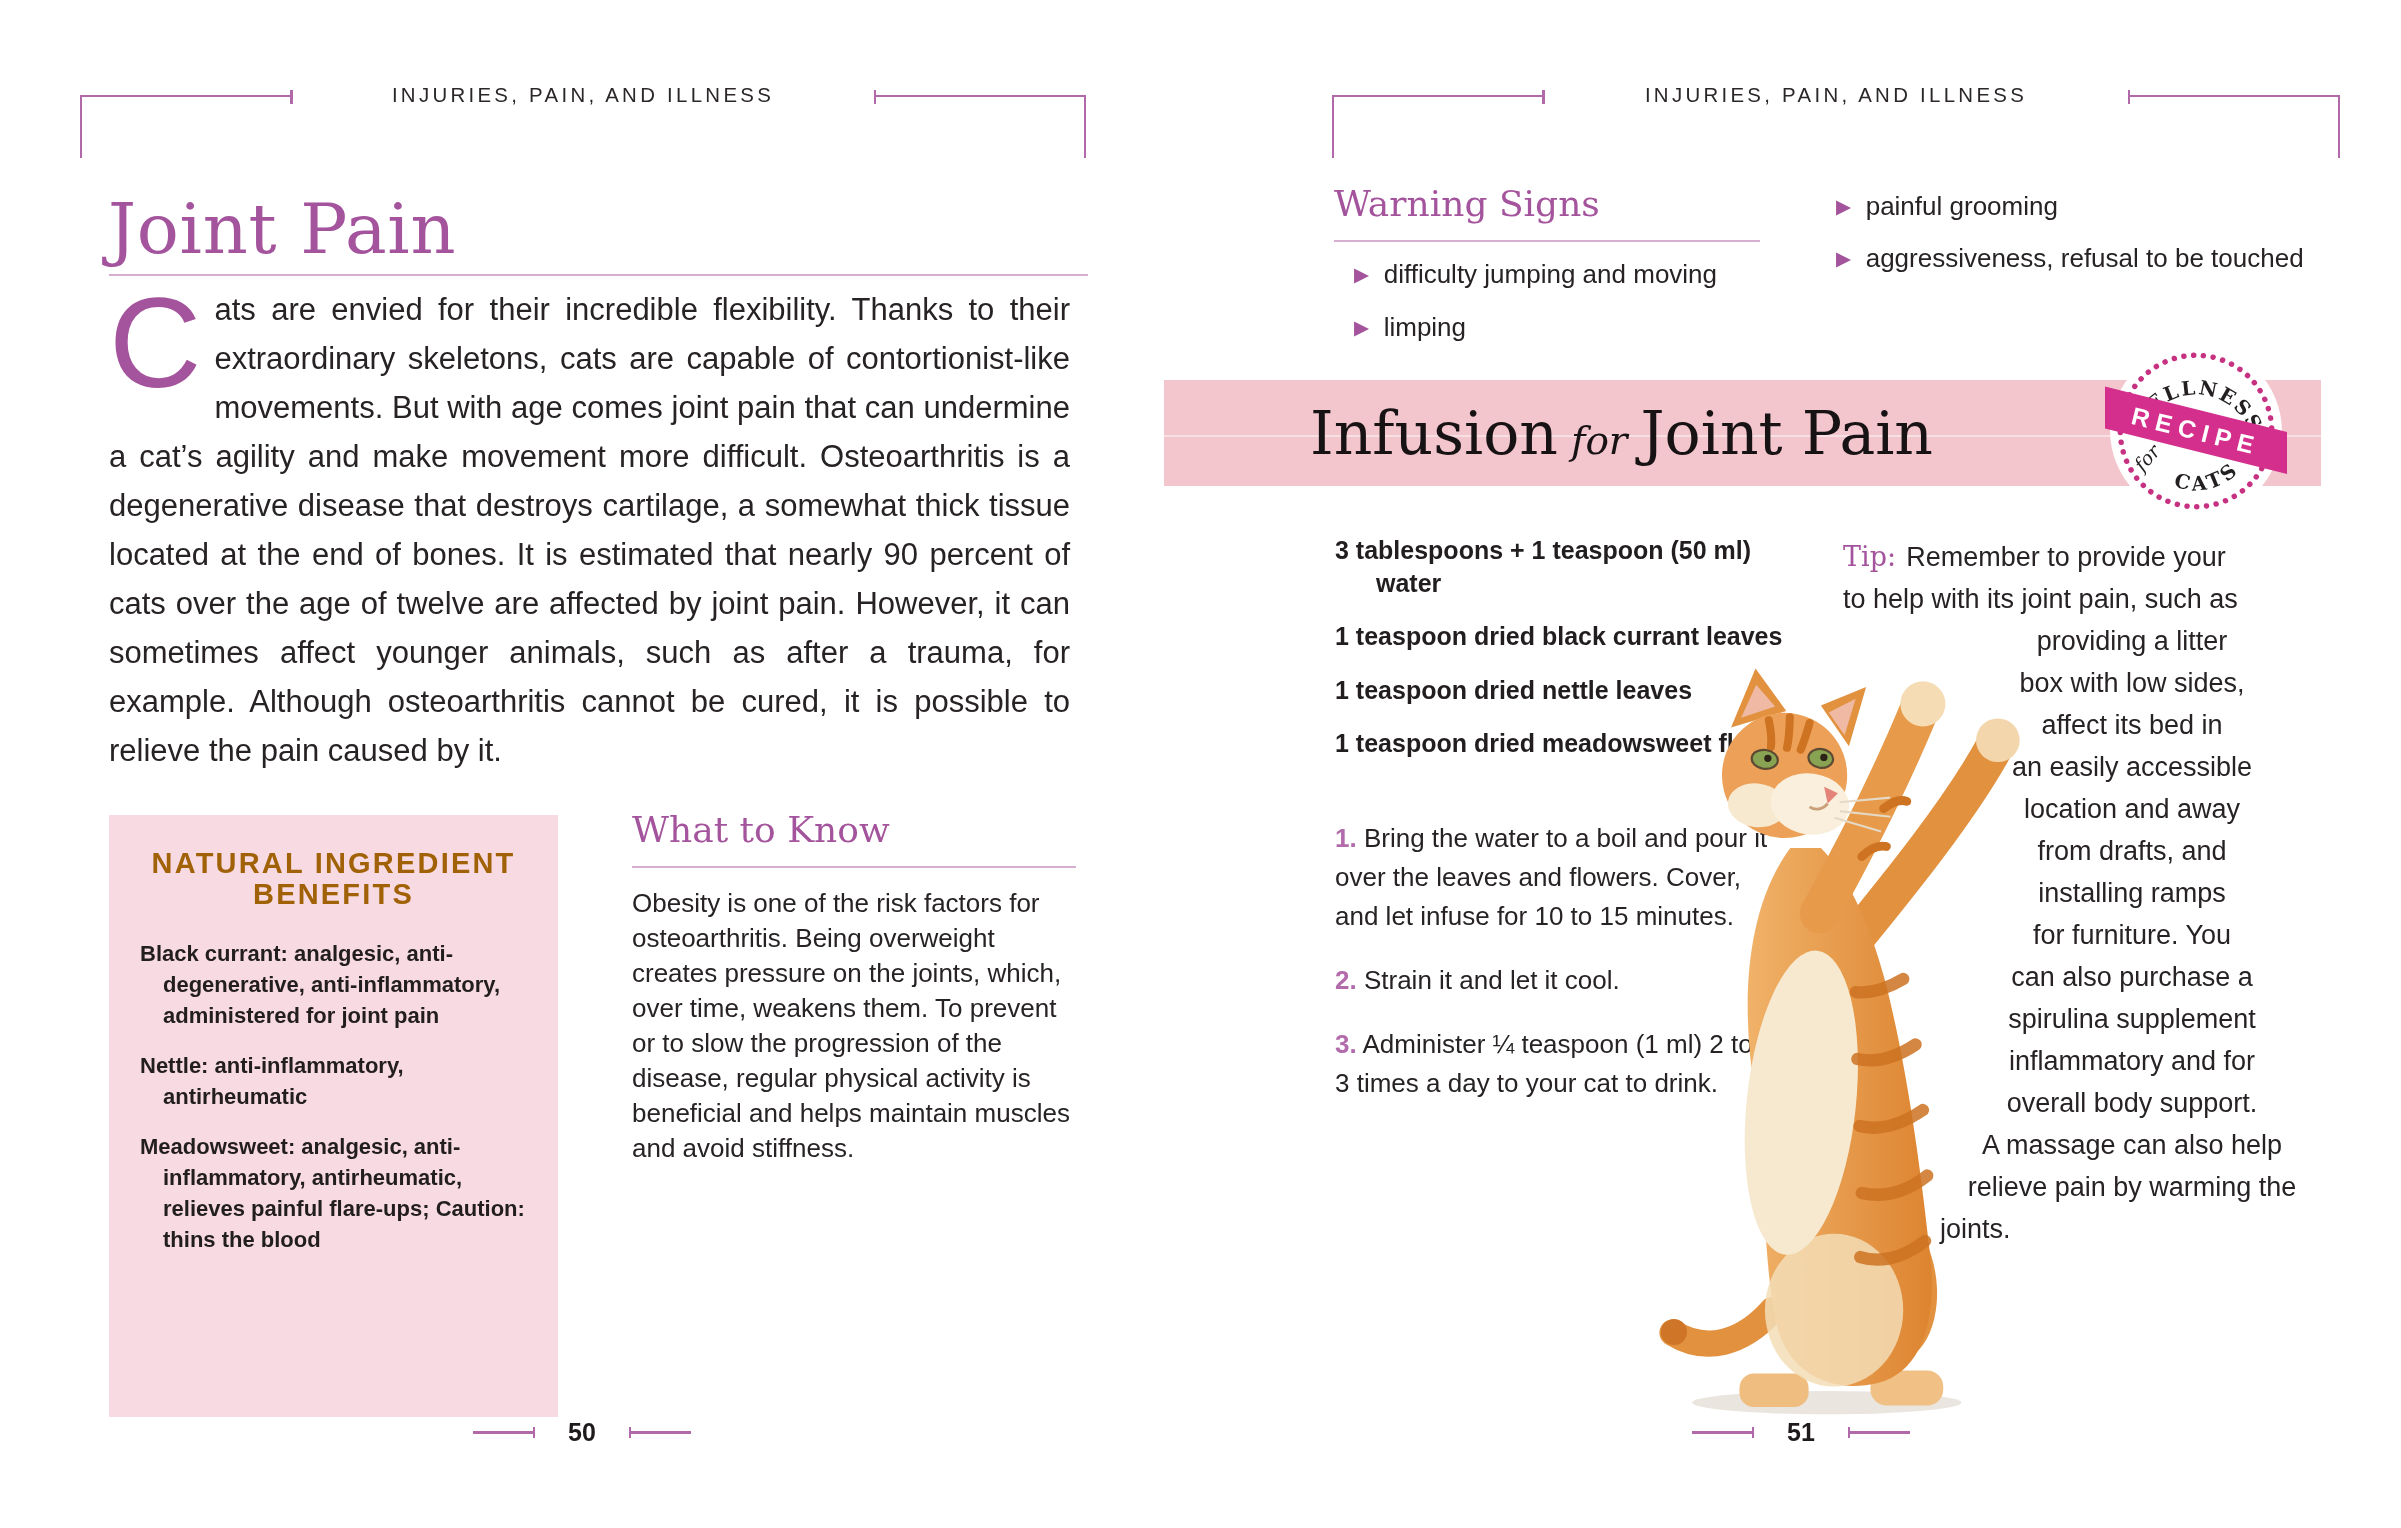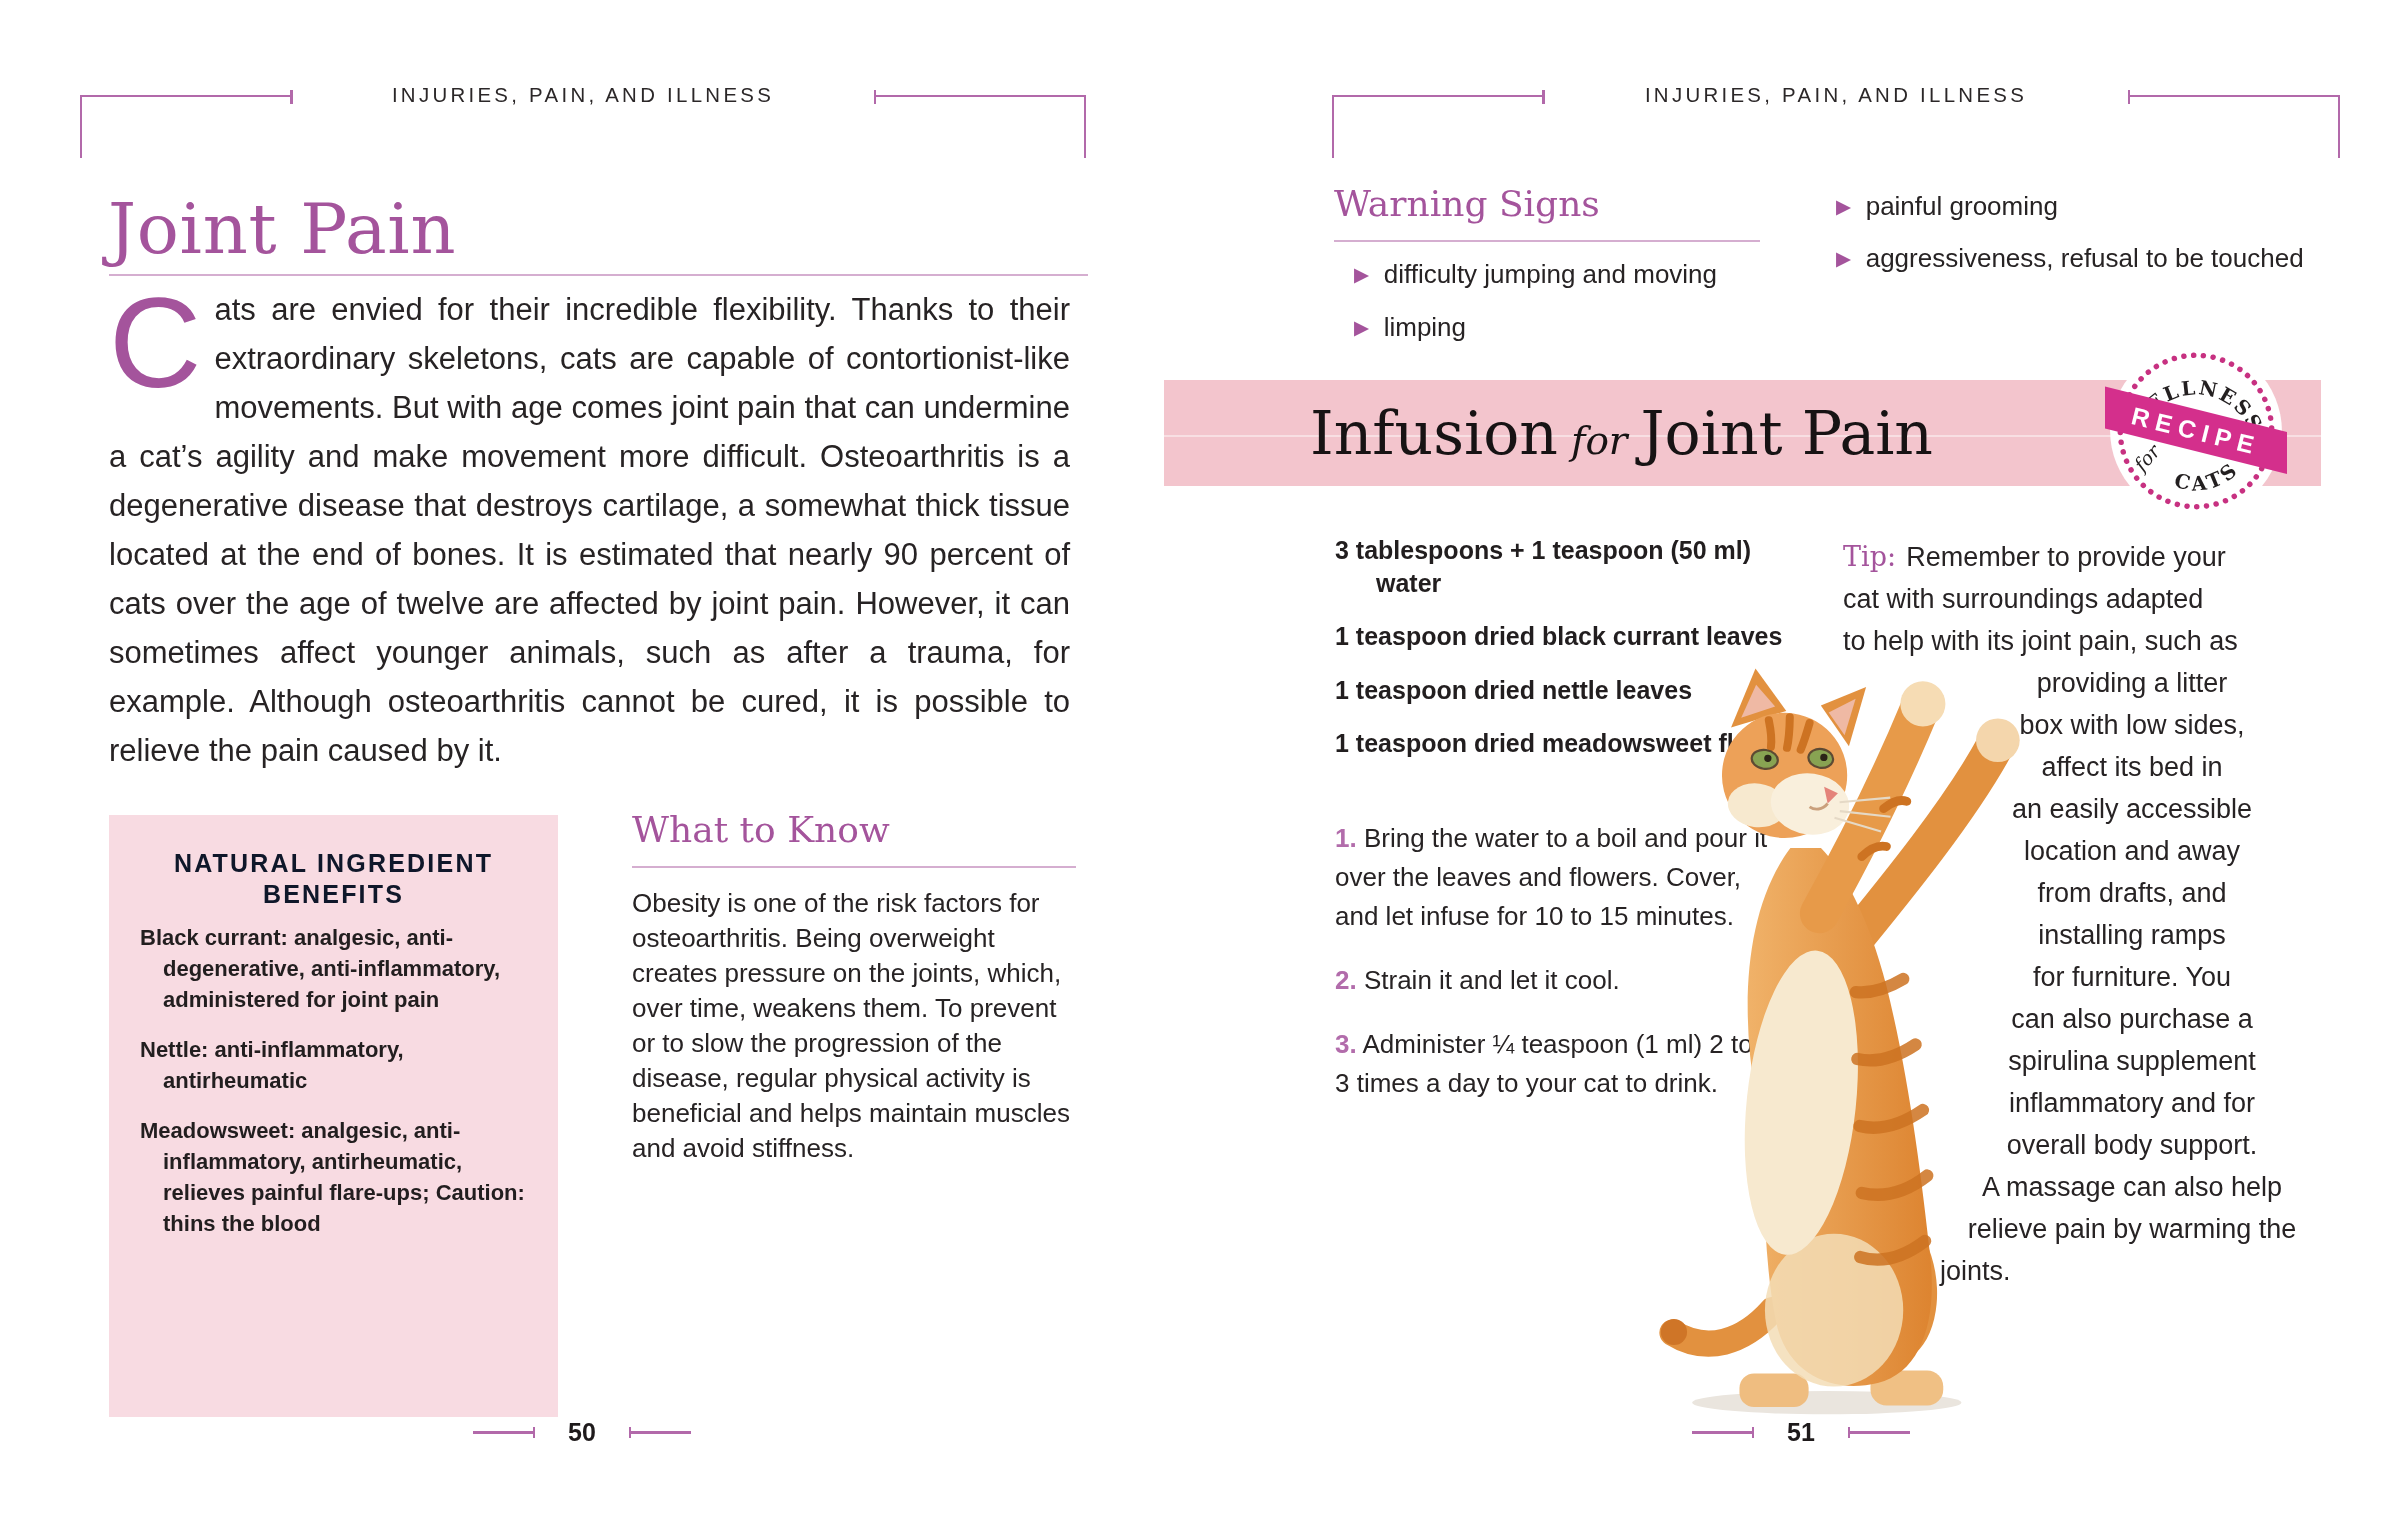--- a/index.html
+++ b/index.html
@@ -29,21 +29,21 @@
   .bracket.tr::after{content:"";position:absolute;left:-1.5px;top:-7.3px;width:2.9px;height:14px;background:var(--bracket);}
   .b1{left:80px;} .b2{left:875px;} .b3{left:1332px;} .b4{left:2129px;}
 
   
   .title{position:absolute;left:108px;top:188px;font-family:"DejaVu Serif",serif;font-weight:400;font-size:70px;color:var(--purple);letter-spacing:0.7px;}
   .title-rule{position:absolute;left:109px;top:274px;width:979px;height:2.2px;background:var(--underline);}
   .lede{position:absolute;left:109px;top:285px;width:961px;font-size:31px;line-height:49px;text-align:justify;text-align-last:left;color:var(--ink);}
   .dropcap{float:left;font-size:128px;line-height:96px;color:var(--purple);margin:10.2px 13px 0 0;}
 
   .benefits{position:absolute;left:109px;top:815px;width:449px;height:602px;background:var(--pinkbox);padding:33px 31px;}
-  .benefits h2{font-size:25px;line-height:31px;font-weight:bold;letter-spacing:2.2px;text-align:center;color:#0f172a;margin-bottom:12px;}
+  .benefits h2{font-size:29px;line-height:31px;font-weight:bold;letter-spacing:2.2px;text-align:center;color:#a16207;margin-bottom:28px;}
   .bitem{font-size:22px;line-height:31px;font-weight:bold;color:#221e1f;padding-left:23px;text-indent:-23px;margin-bottom:19px;}
 
   .subhead{position:absolute;font-family:"DejaVu Serif",serif;font-weight:400;font-size:36px;color:var(--purple);}
   .wtk-head{left:632px;top:809px;}
   .rule{position:absolute;height:2.2px;background:var(--underline);}
   .wtk-rule{left:632px;top:866px;width:444px;}
   .wtk-body{position:absolute;left:632px;top:886px;width:448px;font-size:26px;line-height:35px;}
 
   
   .folio{position:absolute;top:1418px;width:218px;display:flex;align-items:center;justify-content:center;gap:33px;}
@@ -164,21 +164,20 @@
   </div>
 
   <div class="steps">
     <p class="step"><span class="snum">1.</span> <span>Bring the water to a boil and pour it over the leaves and flowers. Cover, and let infuse for 10 to 15 minutes.</span></p>
     <p class="step"><span class="snum">2.</span> <span>Strain it and let it cool.</span></p>
     <p class="step"><span class="snum">3.</span> <span>Administer ¼ teaspoon (1 ml) 2 to 3 times a day to your cat to drink.</span></p>
   </div>
 
   <div class="tip">
     <p class="tipline"><span class="tiplabel">Tip:</span><span>Remember to provide your</span></p>
-    <p class="tipline">cat with surroundings adapted</p>
     <p class="tipline">to help with its joint pain, such as</p>
     <div class="tipcenter">
       <p class="tipline c">providing a litter</p>
       <p class="tipline c">box with low sides,</p>
       <p class="tipline c">affect its bed in</p>
       <p class="tipline c">an easily accessible</p>
       <p class="tipline c">location and away</p>
       <p class="tipline c">from drafts, and</p>
       <p class="tipline c">installing ramps</p>
       <p class="tipline c">for furniture. You</p>

